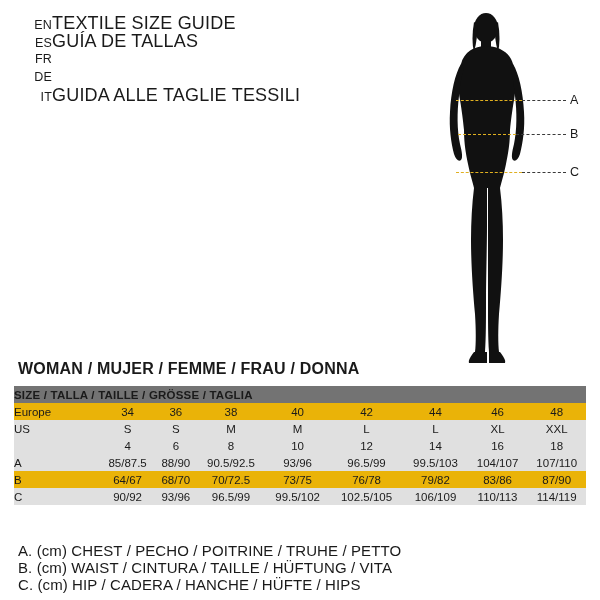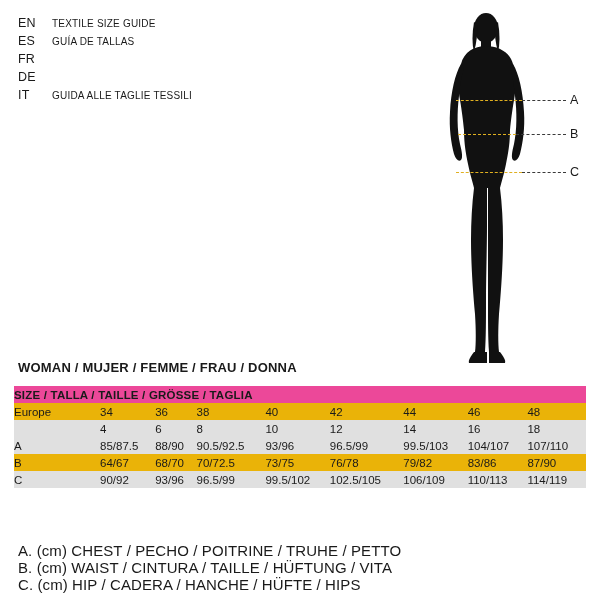--- a/index.html
+++ b/index.html
@@ -21,29 +21,30 @@
     position: absolute;
     top: 14px;
     left: 18px;
     width: 320px;
   }
   .legend-row {
     display: flex;
     align-items: baseline;
     height: 18px;
     line-height: 18px;
+    text-align: right;
   }
   .legend-code {
     width: 34px;
     flex: 0 0 34px;
     font-size: 12.5px;
     letter-spacing: 0.2px;
   }
   .legend-text {
-    font-size: 10px;
+    font-size: 18px;
     letter-spacing: 0.2px;
     white-space: nowrap;
   }
 
   
   #figure {
     position: absolute;
     top: 8px;
     left: 430px;
     width: 160px;
@@ -64,62 +65,62 @@
     position: absolute;
     font-size: 12.5px;
     color: #1a1a1a;
   }
 
   
   #woman-title {
     position: absolute;
     top: 360px;
     left: 18px;
-    font-size: 13px;
+    font-size: 16px;
     font-weight: bold;
     letter-spacing: 0.2px;
   }
 
   
   #size-table {
     position: absolute;
     top: 386px;
     left: 14px;
     width: 572px;
     border-collapse: collapse;
     font-size: 11.5px;
   }
   #size-table td {
     padding: 0;
     height: 17px;
     vertical-align: middle;
   }
   .row-head {
-    background: #ec4899;
+    background: #737373;
     font-weight: bold;
   }
   .row-head td {
     height: 18px;
     padding-left: 6px;
     font-size: 11.5px;
     letter-spacing: 0.2px;
   }
   .row-alt {
     background: #e0e0e0;
   }
   .row-plain {
     background: #eab308;
   }
   .cell-label {
     padding-left: 6px;
     text-align: left;
     width: 86px;
   }
   .cell-val {
-    text-align: left;
+    text-align: center;
   }
 
   
   #footnotes {
     position: absolute;
     top: 542px;
     left: 18px;
     width: 560px;
   }
   .footnote {
@@ -240,20 +241,31 @@
       <td class="cell-val">34</td>
       <td class="cell-val">36</td>
       <td class="cell-val">38</td>
       <td class="cell-val">40</td>
       <td class="cell-val">42</td>
       <td class="cell-val">44</td>
       <td class="cell-val">46</td>
       <td class="cell-val">48</td>
     </tr>
 
+    <tr class="row-alt">
+      <td class="cell-label">US</td>
+      <td class="cell-val">S</td>
+      <td class="cell-val">S</td>
+      <td class="cell-val">M</td>
+      <td class="cell-val">M</td>
+      <td class="cell-val">L</td>
+      <td class="cell-val">L</td>
+      <td class="cell-val">XL</td>
+      <td class="cell-val">XXL</td>
+    </tr>
 
     <tr class="row-alt">
       <td class="cell-label"></td>
       <td class="cell-val">4</td>
       <td class="cell-val">6</td>
       <td class="cell-val">8</td>
       <td class="cell-val">10</td>
       <td class="cell-val">12</td>
       <td class="cell-val">14</td>
       <td class="cell-val">16</td>

